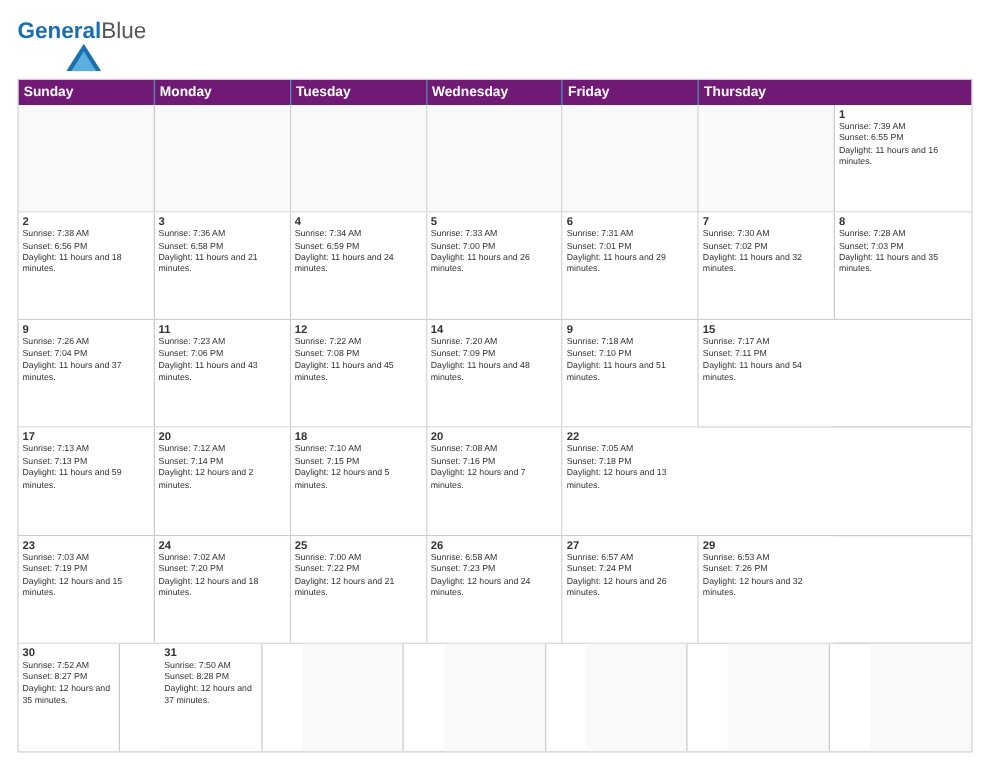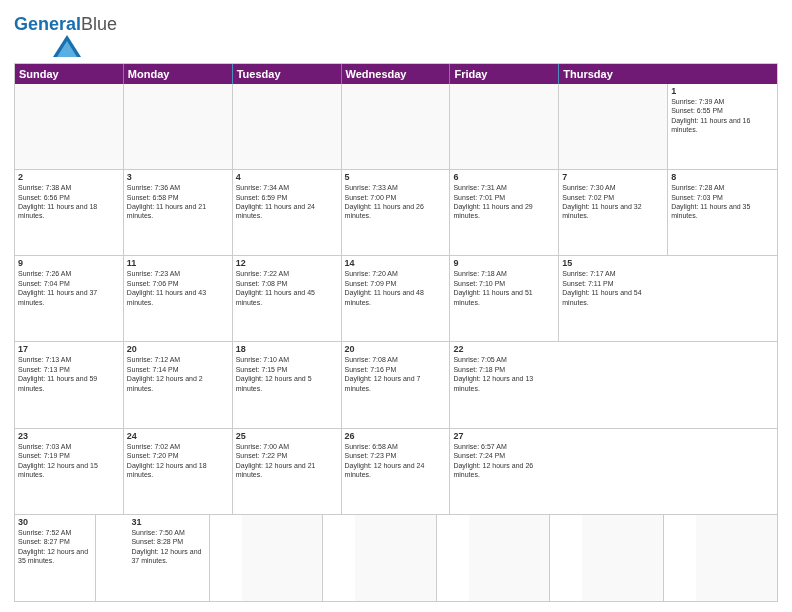--- a/index.html
+++ b/index.html
@@ -292,20 +292,26 @@
             <div class="cell-text" style="white-space: pre-line;">Sunrise: 6:58 AM
 Sunset: 7:23 PM
 Daylight: 12 hours and 24 minutes.</div>
           </div>
           <div class="cal-cell">
             <div class="day-num">27</div>
             <div class="cell-text" style="white-space: pre-line;">Sunrise: 6:57 AM
 Sunset: 7:24 PM
 Daylight: 12 hours and 26 minutes.</div>
           </div>
+          <div class="cal-cell">
+            <div class="day-num">29</div>
+            <div class="cell-text" style="white-space: pre-line;">Sunrise: 6:53 AM
+Sunset: 7:26 PM
+Daylight: 12 hours and 32 minutes.</div>
+          </div>
         </div>
         <div class="cal-row">
           <div class="cal-cell">
             <div class="day-num">30</div>
             <div class="cell-text" style="white-space: pre-line;">Sunrise: 7:52 AM
 Sunset: 8:27 PM
 Daylight: 12 hours and 35 minutes.</div>
           </div>
           <div class="cal-cell">
             <div class="day-num">31</div>

